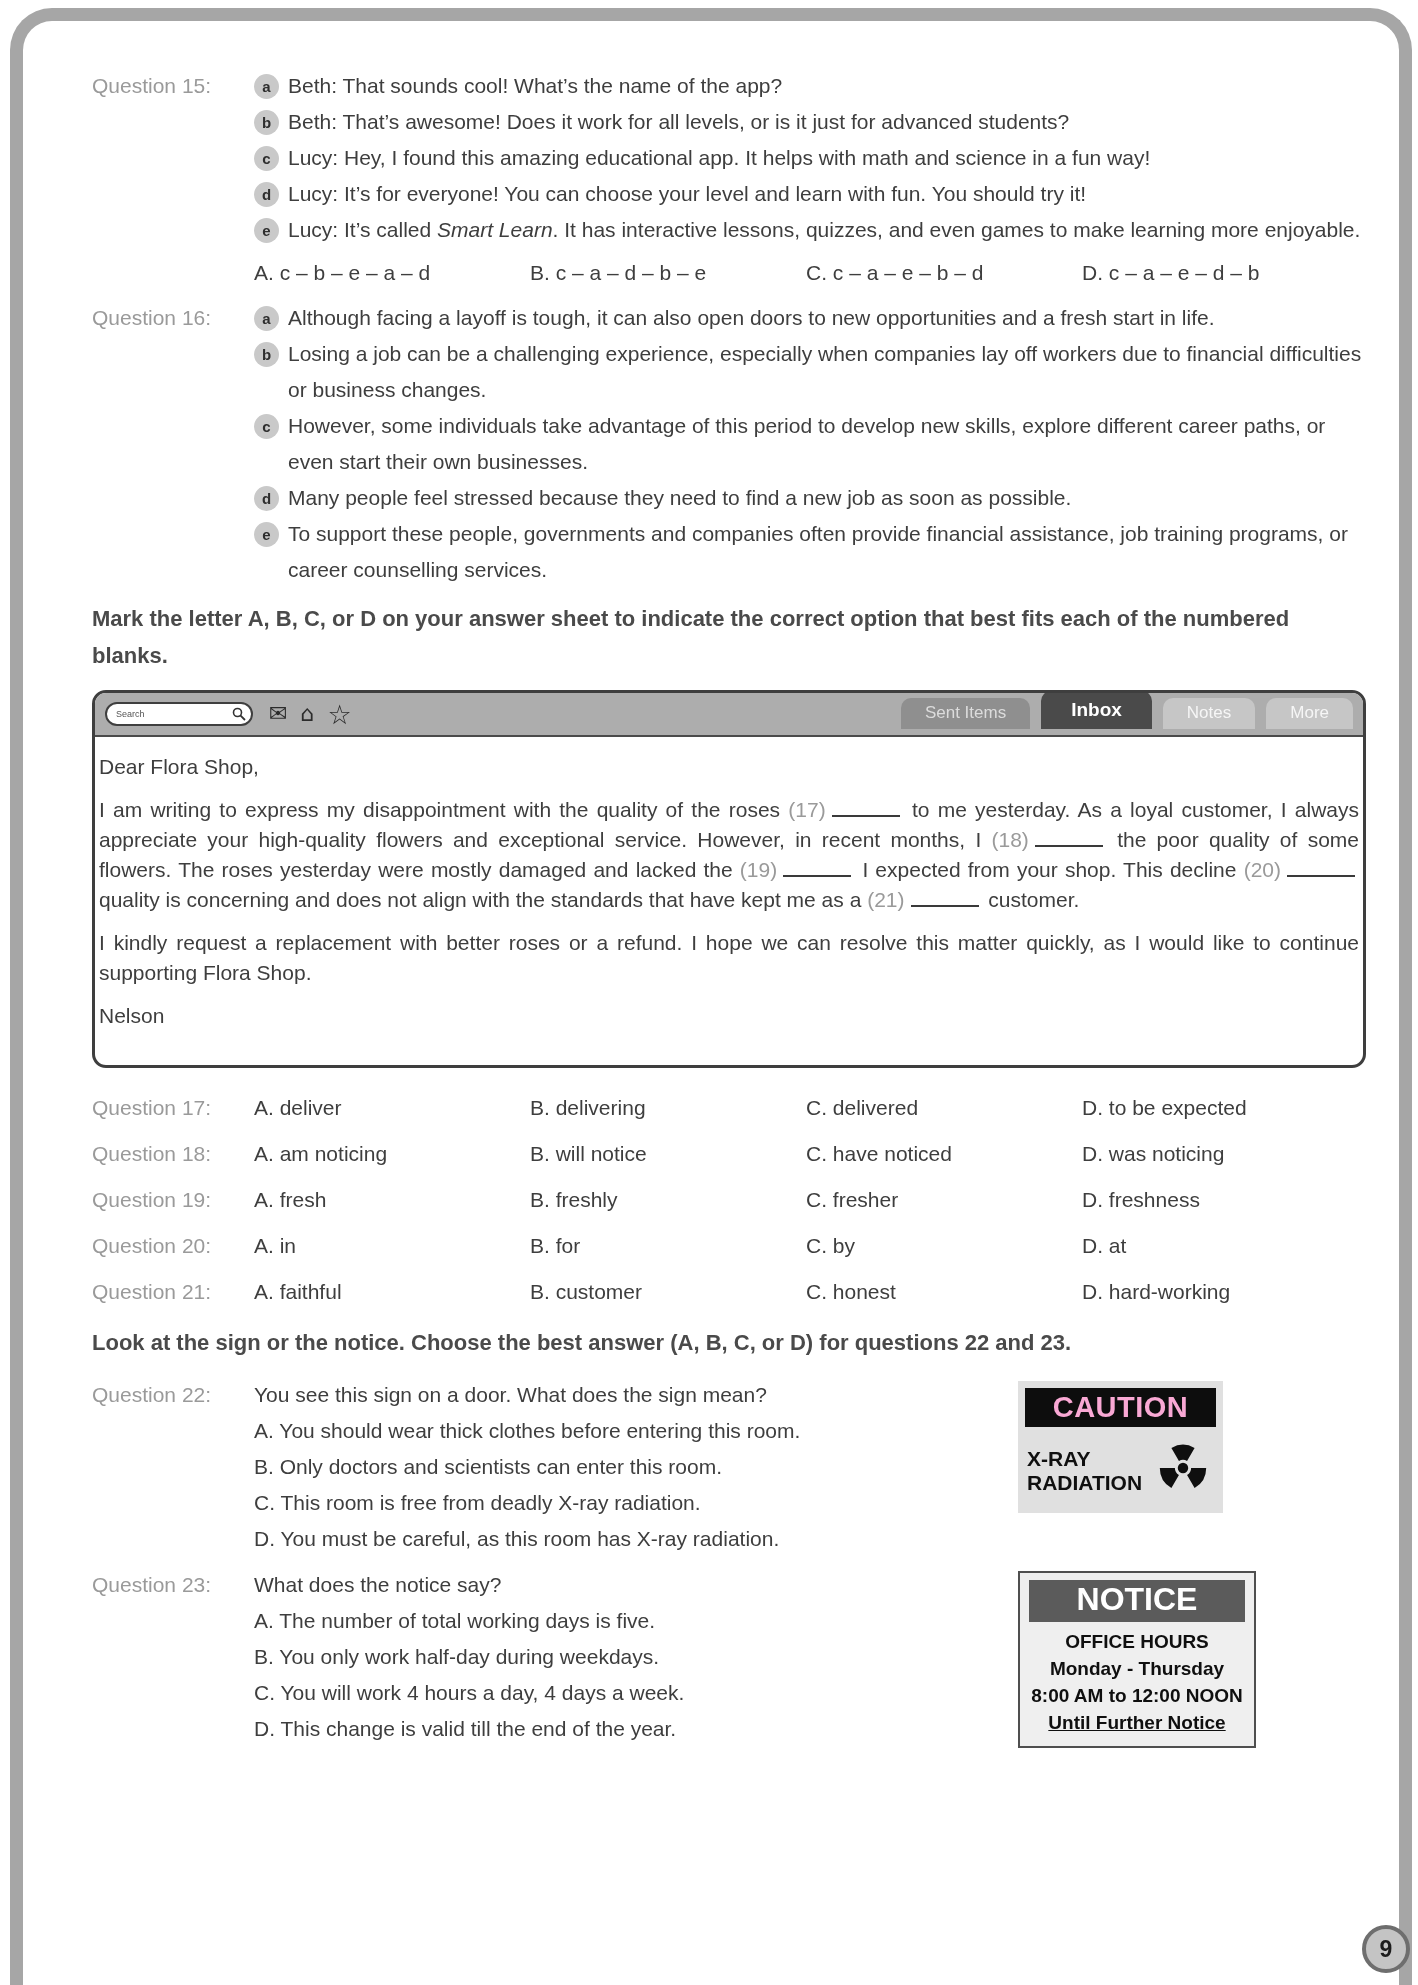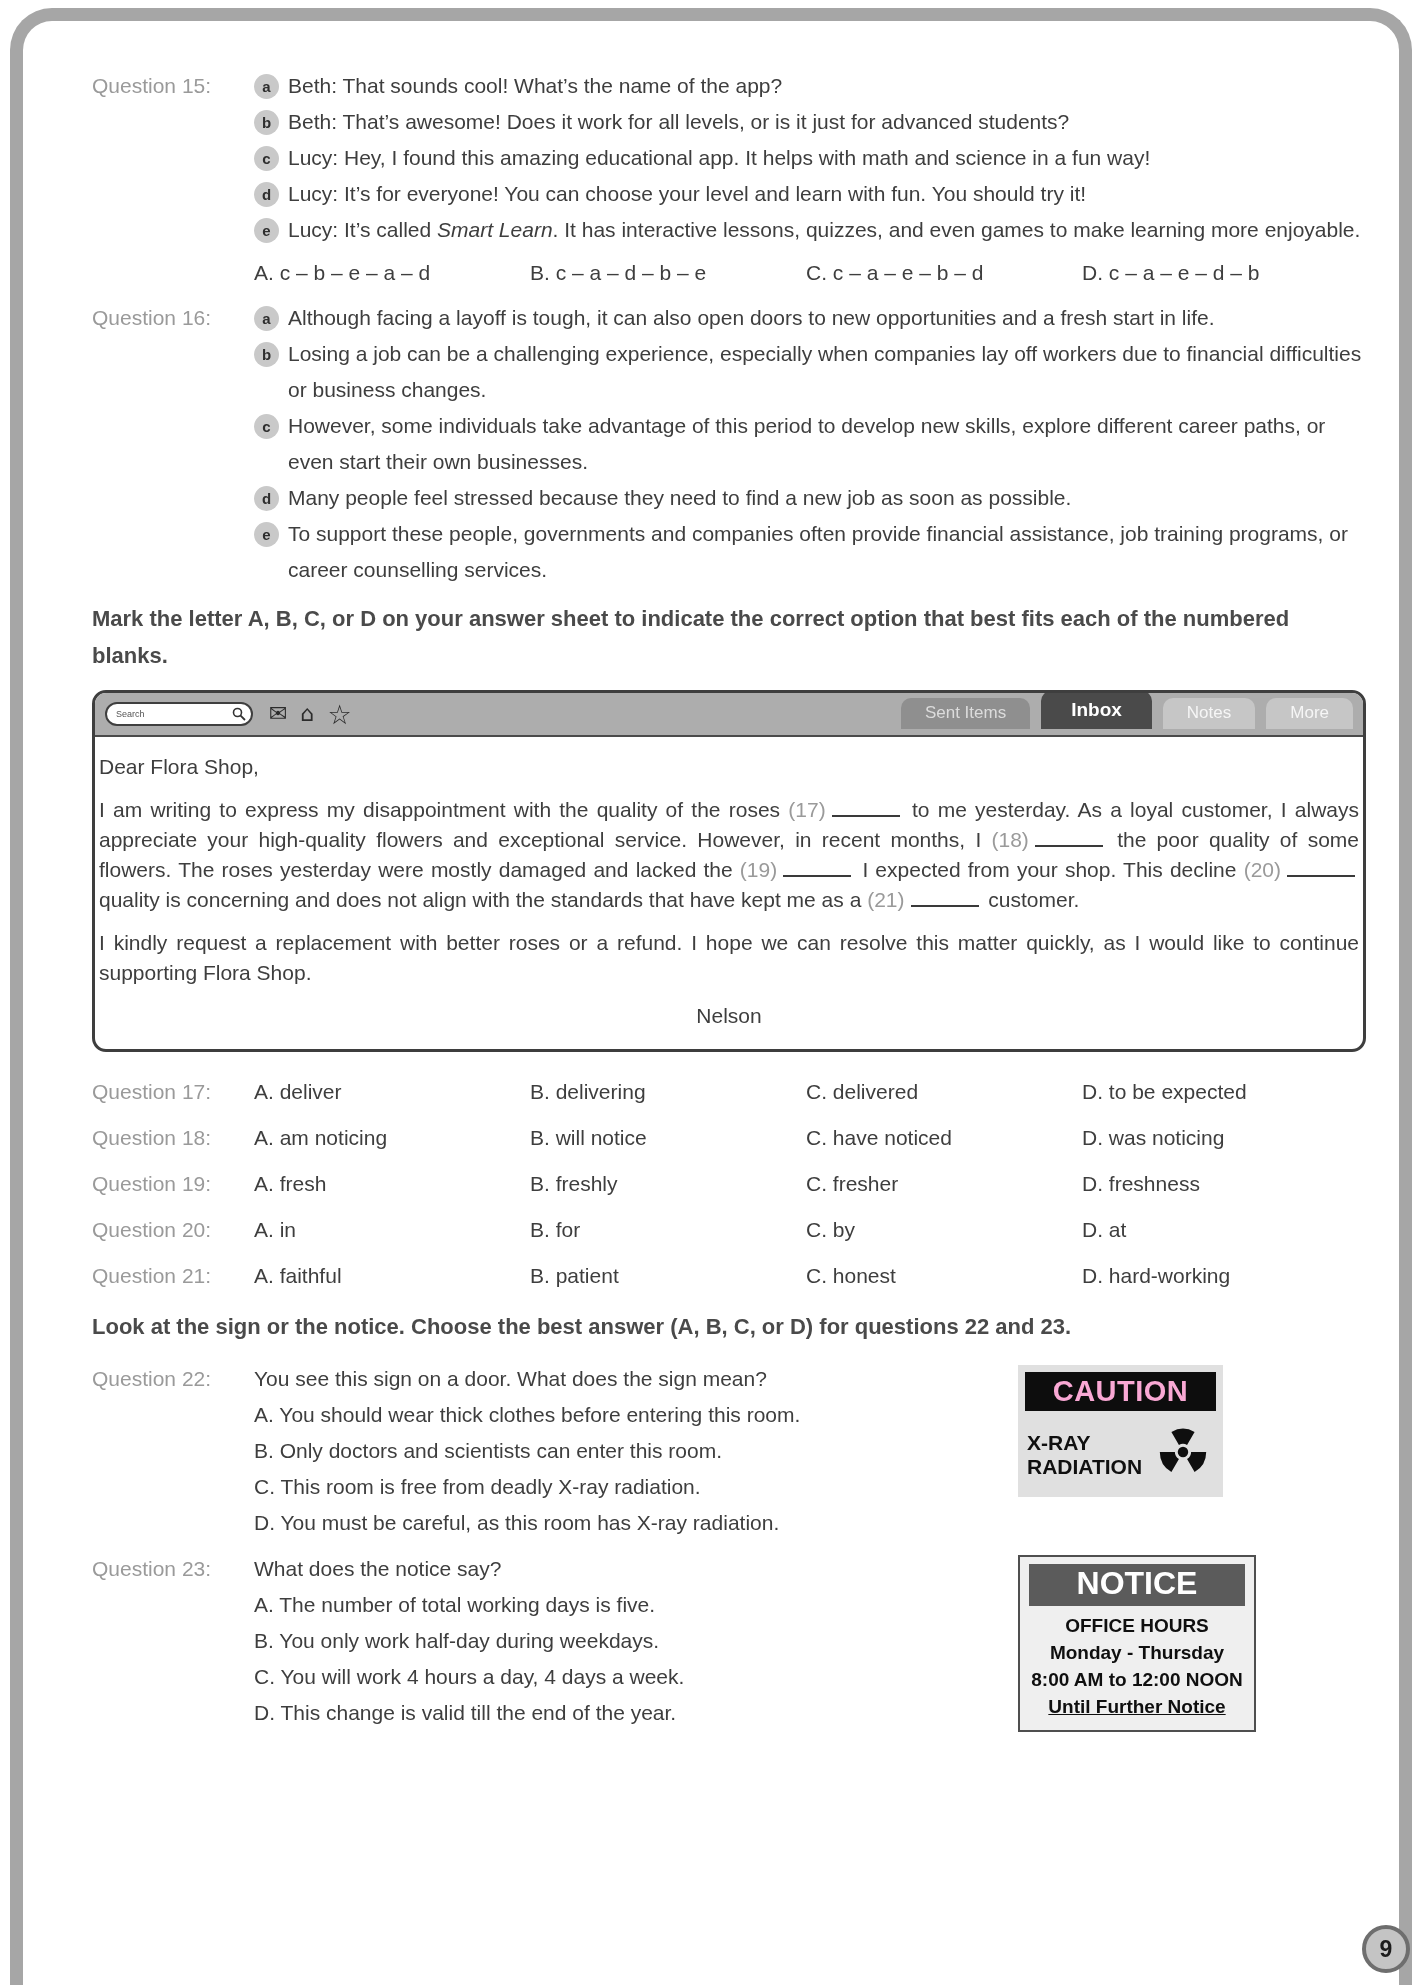--- a/index.html
+++ b/index.html
@@ -54,21 +54,21 @@
   .tb-icon.star { font-size:27px; }
   .tab-spacer { flex:1; }
   .tab {
     padding:5px 24px 6px; margin-left:11px; background:#8f8f8f; color:#dcdcdc;
     font-size:17px; border-radius:10px 10px 0 0; white-space:nowrap;
   }
   .tab.active { background:#4a4a4a; color:#ffffff; font-weight:bold; font-size:19px; padding:8px 30px 8px; }
   .tab.light { background:#c6c6c6; color:#f6f6f6; }
   .email-body { padding:15px 4px 18px; font-size:21px; line-height:30px; }
   .email-body p { margin-bottom:13px; }
-  .email-body p:last-child { margin-bottom:0;text-align:center; }
+  .email-body p:last-child { margin-bottom:16px; }
   .just { text-align:justify; }
   .marker { color:#9a9a9a; }
   .blank {
     display:inline-block; width:68px; height:0.75em;
     border-bottom:2px solid #3a3a3a; margin:0 4px 0 6px;
   }
 
   
   .bq-row { display:flex; line-height:28px; margin-bottom:18px; }
   .bq-row .q-label { line-height:28px; }
@@ -222,21 +222,21 @@
     <div class="bq-row">
       <div class="q-label">Question 20:</div>
       <span class="opt">A. in</span>
       <span class="opt">B. for</span>
       <span class="opt">C. by</span>
       <span class="opt">D. at</span>
     </div>
     <div class="bq-row">
       <div class="q-label">Question 21:</div>
       <span class="opt">A. faithful</span>
-      <span class="opt">B. patient</span>
+      <span class="opt">B. customer</span>
       <span class="opt">C. honest</span>
       <span class="opt">D. hard-working</span>
     </div>
   </div>
 
   <p class="instruction">Look at the sign or the notice. Choose the best answer (A, B, C, or D) for questions 22 and 23.</p>
 
   <section class="sign-q">
     <div class="q-label">Question 22:</div>
     <div class="sign-q-main">

